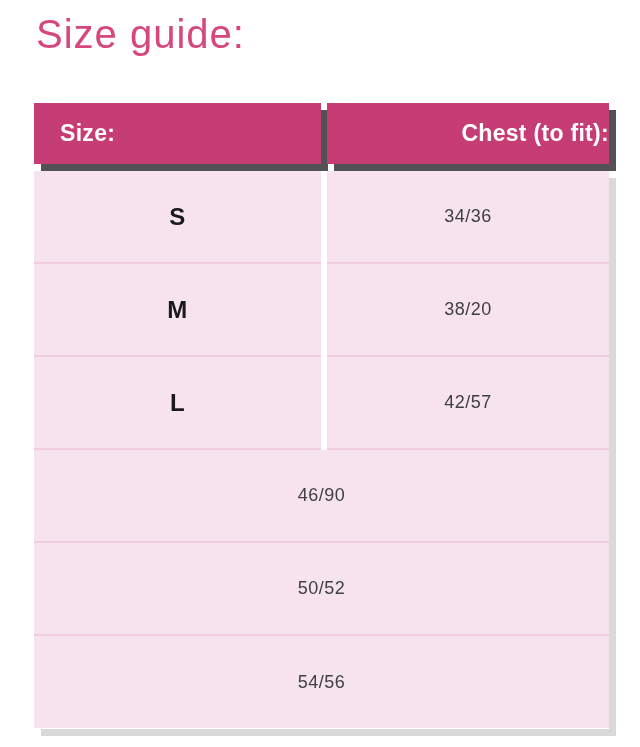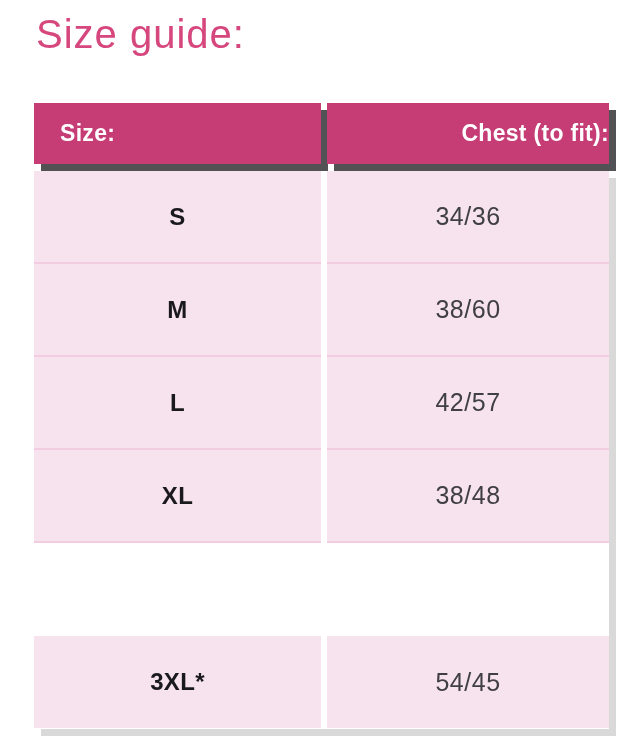--- a/index.html
+++ b/index.html
@@ -87,21 +87,21 @@
   .tr:last-child .td { border-bottom: none; height: 92px; }
   .td-size {
     width: 287px;
     font-size: 24px;
     font-weight: 700;
     color: var(--size-text);
     letter-spacing: 0.3px;
   }
   .td-chest {
     flex: 1;
-    font-size: 25px;
+    font-size: 18px;
     font-weight: 400;
     color: var(--chest-text);
     letter-spacing: 0.5px;
   }
 </style>
 </head>
 <body>
 
 <div class="page">
 
@@ -120,36 +120,35 @@
 
     <div class="tbody">
 
       <div class="tr">
         <div class="td td-size">S</div>
         <div class="td td-chest">34/36</div>
       </div>
 
       <div class="tr">
         <div class="td td-size">M</div>
-        <div class="td td-chest">38/60</div>
+        <div class="td td-chest">38/20</div>
       </div>
 
       <div class="tr">
         <div class="td td-size">L</div>
         <div class="td td-chest">42/57</div>
       </div>
 
       <div class="tr">
-        <div class="td td-size">XL</div>
-        <div class="td td-chest">38/48</div>
+        <div class="td td-chest">46/90</div>
       </div>
 
       <div class="tr">
+        <div class="td td-chest">50/52</div>
       </div>
 
       <div class="tr">
-        <div class="td td-size">3XL*</div>
-        <div class="td td-chest">54/45</div>
+        <div class="td td-chest">54/56</div>
       </div>
 
     </div>
   </div>
 </div>
 
 </body></html>

